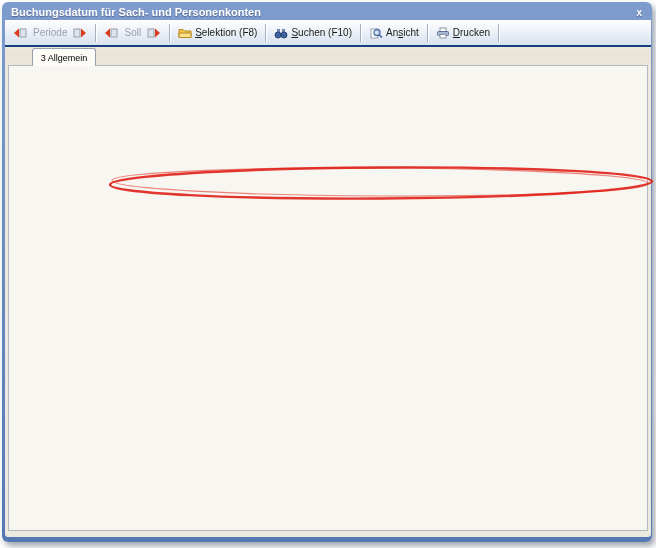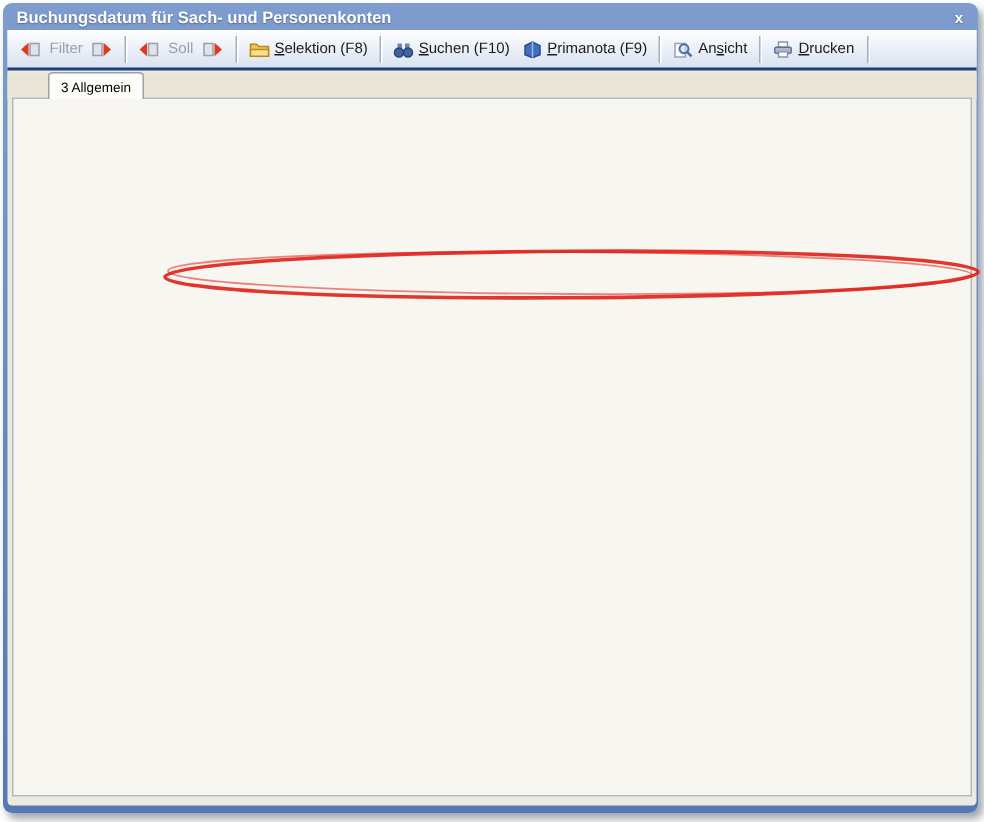--- a/index.html
+++ b/index.html
@@ -78,21 +78,21 @@
   <span class="close-x">x</span>
 </div>
 
 <div class="abs toolbar">
   <span class="tb-btn">
     <svg width="14" height="12" viewBox="0 0 14 12">
         <polygon points="1,6 6,1.5 6,10.5" fill="#dd3b1f"></polygon>
         <rect x="7" y="2" width="6" height="8" fill="#dfe3ea" stroke="#98a0ac"></rect>
       </svg>
   </span>
-  <span class="tb-navlbl">Filter</span>
+  <span class="tb-navlbl">Periode</span>
   <span class="tb-btn">
     <svg width="14" height="12" viewBox="0 0 14 12">
         <rect x="1" y="2" width="6" height="8" fill="#dfe3ea" stroke="#98a0ac"></rect>
         <polygon points="13,6 8,1.5 8,10.5" fill="#dd3b1f"></polygon>
       </svg>
   </span>
   <span class="tb-sep"></span>
   <span class="tb-btn">
     <svg width="14" height="12" viewBox="0 0 14 12">
         <polygon points="1,6 6,1.5 6,10.5" fill="#dd3b1f"></polygon>
@@ -117,27 +117,20 @@
   </span>
   <span class="tb-sep"></span>
   <span class="tb-btn">
     <svg width="14" height="12" viewBox="0 0 14 12">
         <rect x="3" y="2" width="3" height="4" fill="#6d86ac"></rect>
         <rect x="8" y="2" width="3" height="4" fill="#6d86ac"></rect>
         <circle cx="4" cy="8" r="3" fill="#41639d" stroke="#26447a"></circle>
         <circle cx="10" cy="8" r="3" fill="#41639d" stroke="#26447a"></circle>
       </svg>
     <span><u>S</u>uchen (F10)</span>
-  </span>
-  <span class="tb-btn">
-    <svg width="14" height="12" viewBox="0 0 14 12">
-        <path d="M2 3.5 L7 1 L12 3.5 L12 9.5 L7 11.5 L2 9.5 Z" fill="#3f6fc2" stroke="#274b88"></path>
-        <path d="M7 1 L7 11.5" stroke="#9db9e6"></path>
-      </svg>
-    <span><u>P</u>rimanota (F9)</span>
   </span>
   <span class="tb-sep"></span>
   <span class="tb-btn">
     <svg width="14" height="12" viewBox="0 0 14 12">
         <rect x="2" y="2" width="7" height="9" fill="#fdfdfd" stroke="#9aa3b1"></rect>
         <circle cx="8" cy="5.5" r="3" fill="rgba(200,220,245,.6)" stroke="#4a6da8" stroke-width="1.3"></circle>
         <line x1="10.2" y1="7.8" x2="13" y2="10.6" stroke="#4a6da8" stroke-width="1.6"></line>
       </svg>
     <span>An<u>s</u>icht</span>
   </span>

